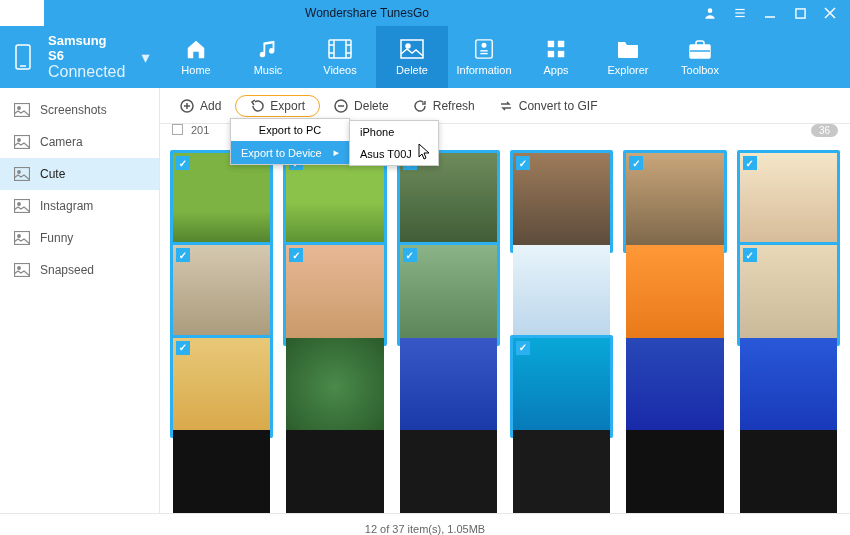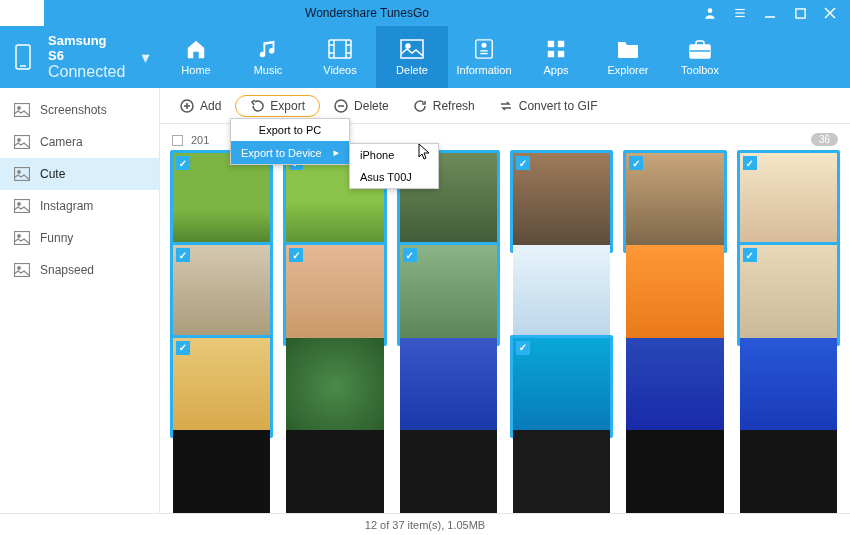--- a/index.html
+++ b/index.html
@@ -30,39 +30,39 @@
 .sideitem { height: 32px; display: flex; align-items: center; gap: 10px; padding: 0 14px; font-size: 12px; color: #555; cursor: pointer; }
 .sideitem.active { background: #d9f0fc; color: #222; }
 .sideitem .pic { width: 16px; height: 14px; }
 
 .content { flex: 1; position: relative; display: flex; flex-direction: column; }
 .toolbar { height: 36px; border-bottom: 1px solid #e7e7e7; display: flex; align-items: center; gap: 4px; padding: 0 10px; }
 .tbtn { display: flex; align-items: center; gap: 6px; font-size: 12px; color: #444; padding: 4px 10px; border-radius: 4px; cursor: pointer; }
 .tbtn.export { border: 1.5px solid #f5a623; border-radius: 12px; padding: 3px 14px; }
 .tbtn .ticon { width: 14px; height: 14px; display: flex; align-items: center; justify-content: center; }
 
-.daterow { height: 22px; display: flex; align-items: flex-end; padding: 0 12px; font-size: 11px; color: #666; gap: 8px; }
+.daterow { height: 22px; display: flex; align-items: flex-start; padding: 0 12px; font-size: 11px; color: #666; gap: 8px; }
 .daterow .count { margin-left: auto; background: #c7c7c7; color: #fff; border-radius: 8px; padding: 1px 8px; font-size: 10px; }
 
 .grid { flex: 1; overflow: hidden; padding: 4px 10px; display: grid; grid-template-columns: repeat(6, 1fr); gap: 10px; align-content: start; }
 .thumb { position: relative; aspect-ratio: 1/1; border: 3px solid transparent; border-radius: 2px; cursor: pointer; overflow: hidden; }
 .thumb.sel { border-color: #2bb0f2; }
 .thumb .img { width: 100%; height: 100%; }
 .thumb .chk { position: absolute; top: 3px; left: 3px; width: 14px; height: 14px; background: #2bb0f2; display: none; align-items: center; justify-content: center; }
 .thumb.sel .chk { display: flex; }
 .thumb .chk::after { content: "✓"; color: #fff; font-size: 10px; font-weight: bold; }
 
-.statusbar { height: 22px; border-top: 1px solid #e7e7e7; font-size: 11px; color: #666; display: flex; align-items: center; justify-content: center; }
+.statusbar { height: 22px; border-top: 1px solid #e7e7e7; font-size: 11px; color: #666; display: flex; align-items: flex-end; justify-content: center; }
 
 
 .dd1 { position: absolute; top: 30px; left: 70px; width: 120px; background: #fff; border: 1px solid #ccc; box-shadow: 0 2px 6px rgba(0,0,0,.2); font-size: 11px; z-index: 10; }
 .dd1 .row { padding: 5px 10px; display: flex; align-items: center; cursor: pointer; justify-content: center; }
 .dd1 .row.hl { background: #33a7ec; color: #fff; }
 .dd1 .row .arr { margin-left: auto; }
-.dd2 { position: absolute; top: 55px; left: 189px; width: 90px; background: #fff; border: 1px solid #ccc; box-shadow: 0 2px 6px rgba(0,0,0,.2); font-size: 11px; z-index: 10; }
+.dd2 { position: absolute; top: 32px; left: 189px; width: 90px; background: #fff; border: 1px solid #ccc; box-shadow: 0 2px 6px rgba(0,0,0,.2); font-size: 11px; z-index: 10; }
 .dd2 .row { padding: 5px 10px; cursor: pointer; }
 
 .cursor { position: absolute; top: 55px; left: 258px; z-index: 20; pointer-events: none; }
 
 
 .bg1{background:linear-gradient(#7cb342 60%,#4a7a2a)}.bg2{background:linear-gradient(#8bc34a 50%,#558b2f)}
 .bg3{background:linear-gradient(#6d8b5a,#3d5a36)}.bg4{background:linear-gradient(#9e7b5a,#5a4a3a)}
 .bg5{background:linear-gradient(#c9a67a,#7a6548)}.bg6{background:linear-gradient(#f5e6c8,#d4b896)}
 .bg7{background:linear-gradient(#d4c8b0,#a89878)}.bg8{background:linear-gradient(#e8b896,#c89868)}
 .bg9{background:linear-gradient(#8ab488,#5a8458)}.bg10{background:linear-gradient(#e8f4fa,#b8d4ea)}

